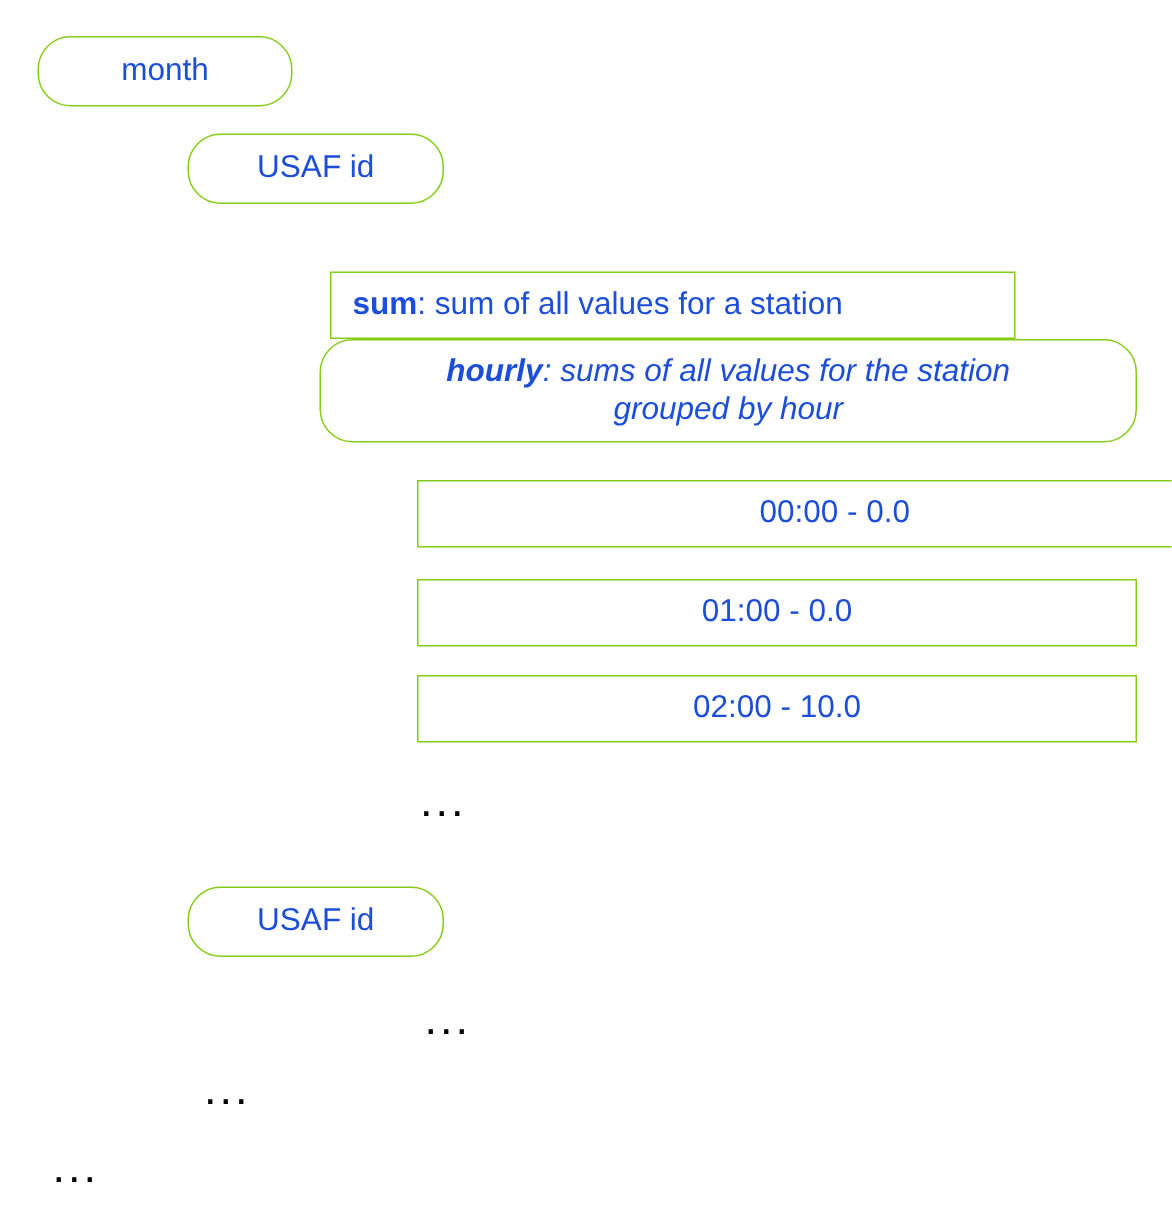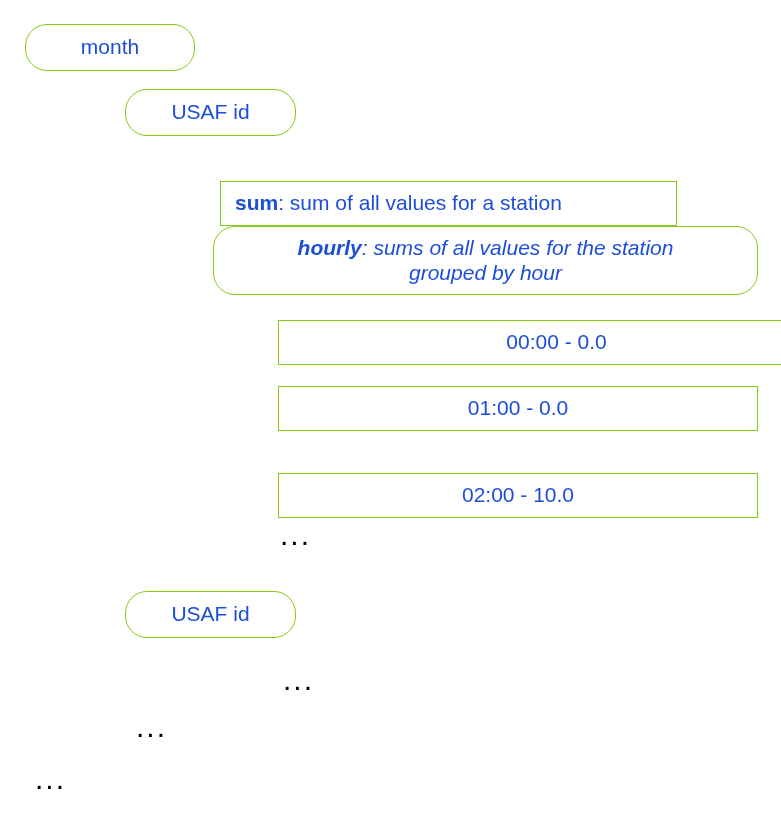--- a/index.html
+++ b/index.html
@@ -79,21 +79,21 @@
     user-select: none;
   }
 
   
   #node-month      { left: 25px;  top: 24px;  width: 170px; height: 47px; }
   #node-usaf-1     { left: 125px; top: 89px;  width: 171px; height: 47px; }
   #node-sum        { left: 220px; top: 163px; width: 457px; height: 45px; padding-left: 14px; margin-top: 18px; }
   #node-hourly     { left: 213px; top: 226px; width: 545px; height: 69px; padding: 0 16px; font-style: italic; }
   #node-hour-0     { left: 278px; top: 320px; width: 557px; height: 45px; }
   #node-hour-1     { left: 278px; top: 386px; width: 480px; height: 45px; }
-  #node-hour-2     { left: 278px; top: 450px; width: 480px; height: 45px; margin-top: 23px; }
+  #node-hour-2     { left: 278px; top: 450px; width: 480px; height: 45px; }
   #node-usaf-2     { left: 125px; top: 591px; width: 171px; height: 47px; }
 
   #ellipsis-hours    { left: 280px; top: 520px; }
   #ellipsis-stations { left: 283px; top: 665px; }
   #ellipsis-months   { left: 136px; top: 712px; }
   #ellipsis-root     { left: 35px;  top: 764px; }
 </style>
 </head>
 <body>
 

